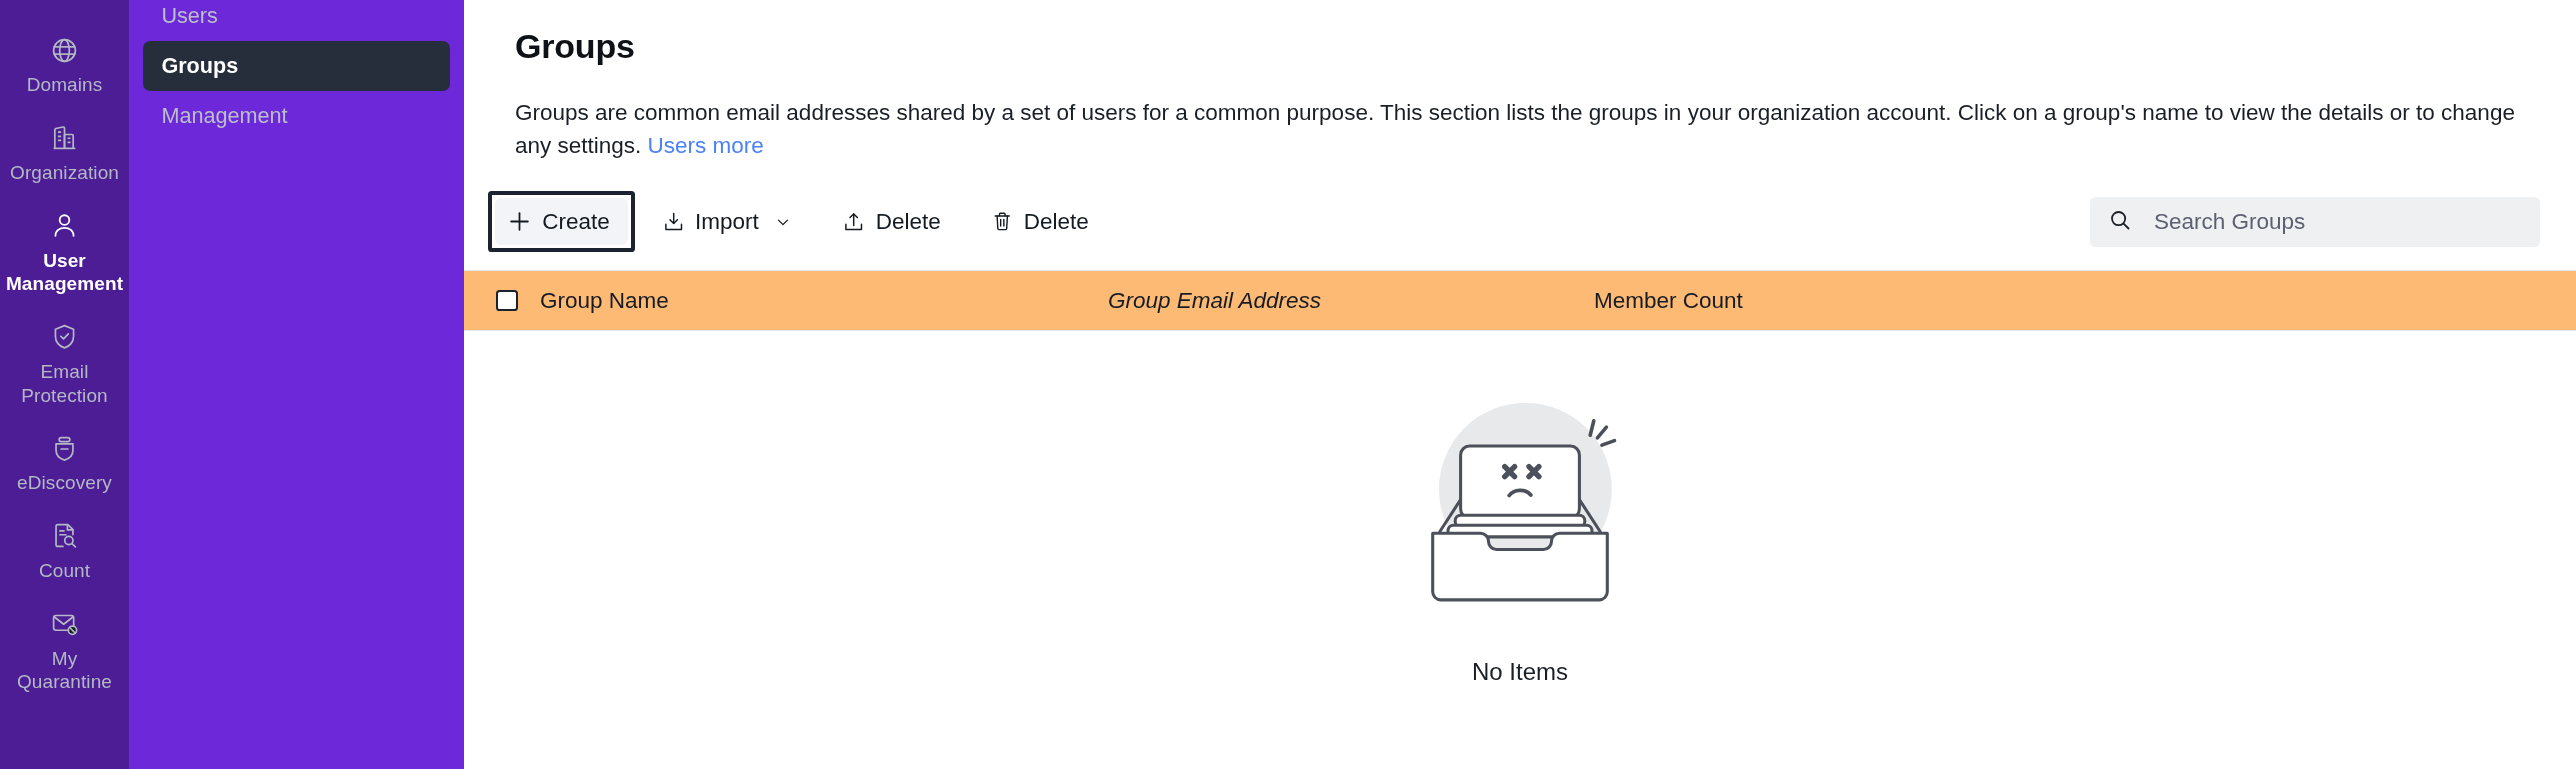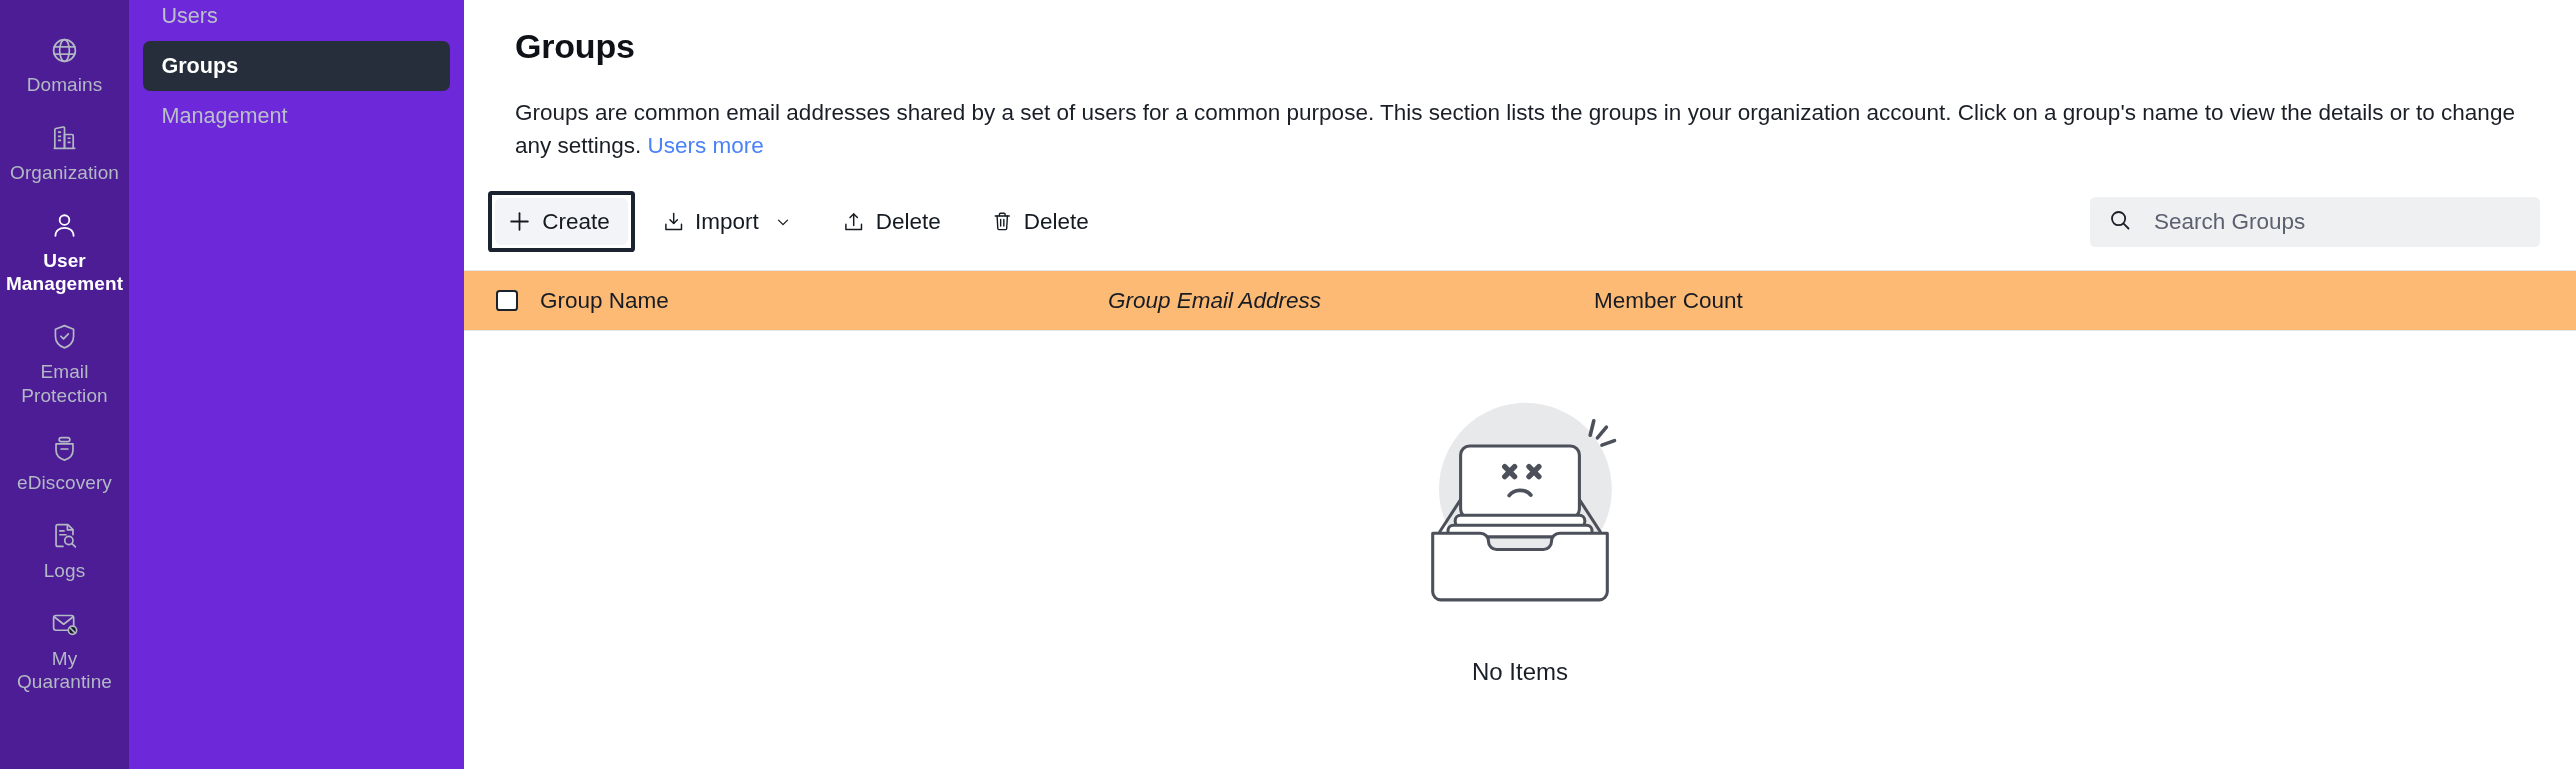--- a/index.html
+++ b/index.html
@@ -293,21 +293,21 @@
     <div class="rail-item">
       <span class="rail-icon">
         <svg width="29" height="29" viewBox="0 0 24 24" fill="none" stroke="#b3b9c4" stroke-width="1.4" stroke-linejoin="round" stroke-linecap="round">
           <path d="M19 11.2V7.2L14.8 3H6.4a1.4 1.4 0 0 0-1.4 1.4v15.2A1.4 1.4 0 0 0 6.4 21h4.3"></path>
           <path d="M14.4 3.2v4.2h4.4"></path>
           <path d="M8.2 8.2h3.4M8.2 11.4h5"></path>
           <circle cx="15.6" cy="16.2" r="3.4"></circle>
           <path d="M18.2 18.8 21 21.4"></path>
         </svg>
       </span>
-      <span class="rail-label">Logs</span>
+      <span class="rail-label">Count</span>
     </div>
 
     <div class="rail-item">
       <span class="rail-icon">
         <svg width="29" height="29" viewBox="0 0 24 24" fill="none" stroke="#b3b9c4" stroke-width="1.4" stroke-linejoin="round" stroke-linecap="round">
           <rect x="3" y="5.4" width="16.6" height="12.2" rx="2"></rect>
           <path d="M3.4 6.4 11.3 12.6 19.2 6.4"></path>
           <circle cx="18.6" cy="17.6" r="3.4" fill="#151c26"></circle>
           <path d="M16.3 15.3 20.9 19.9"></path>
         </svg>

